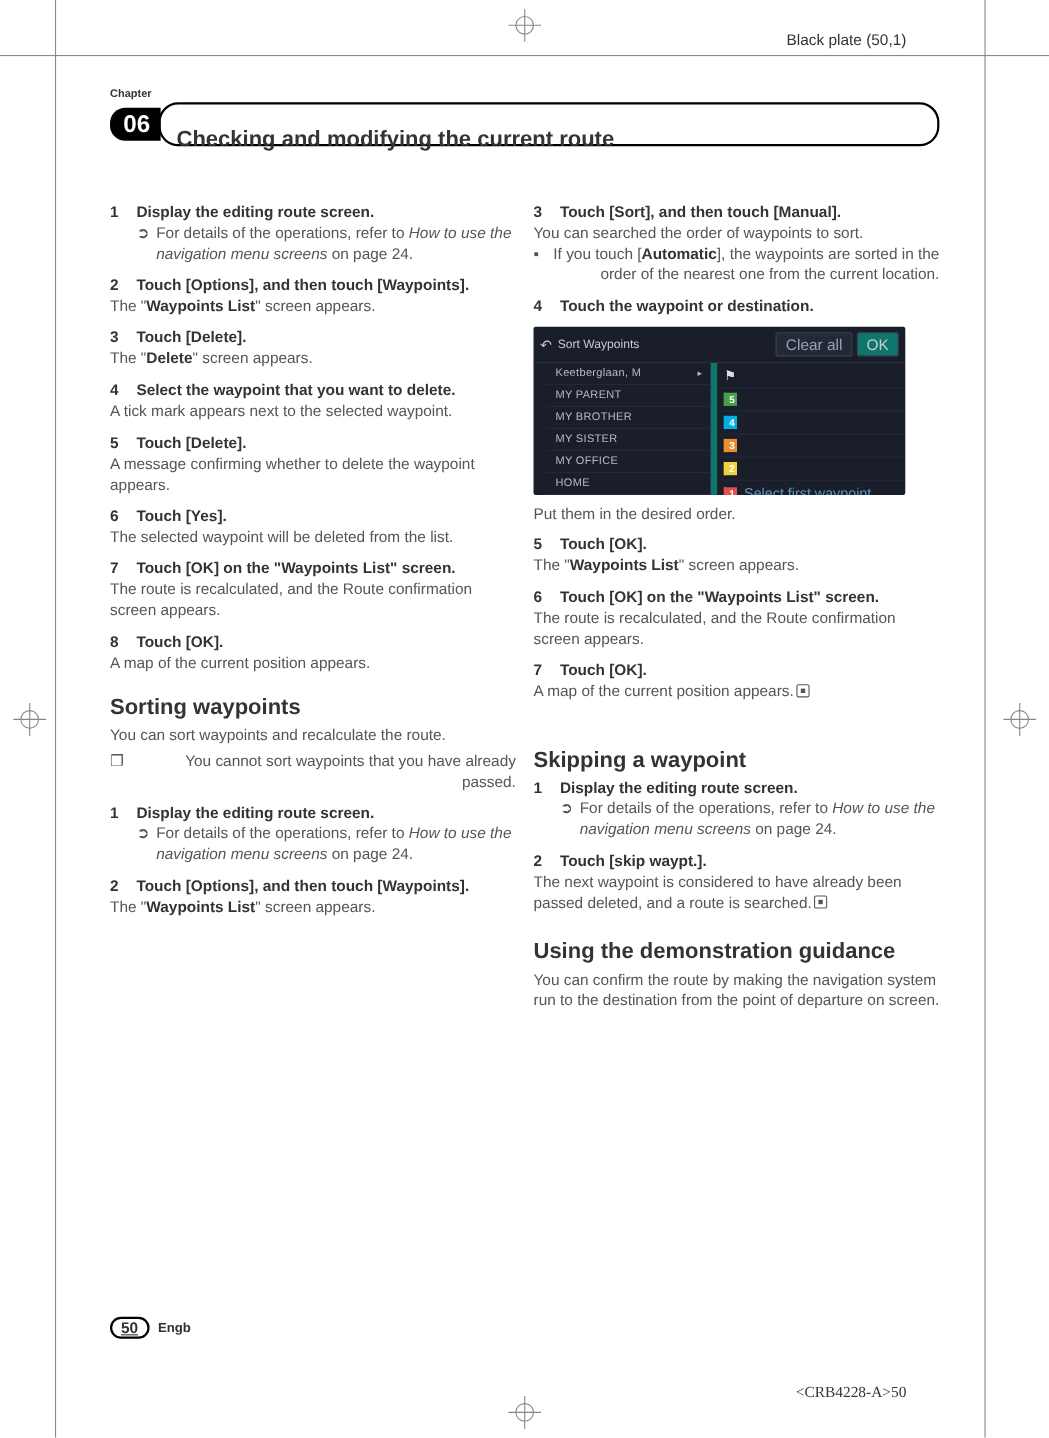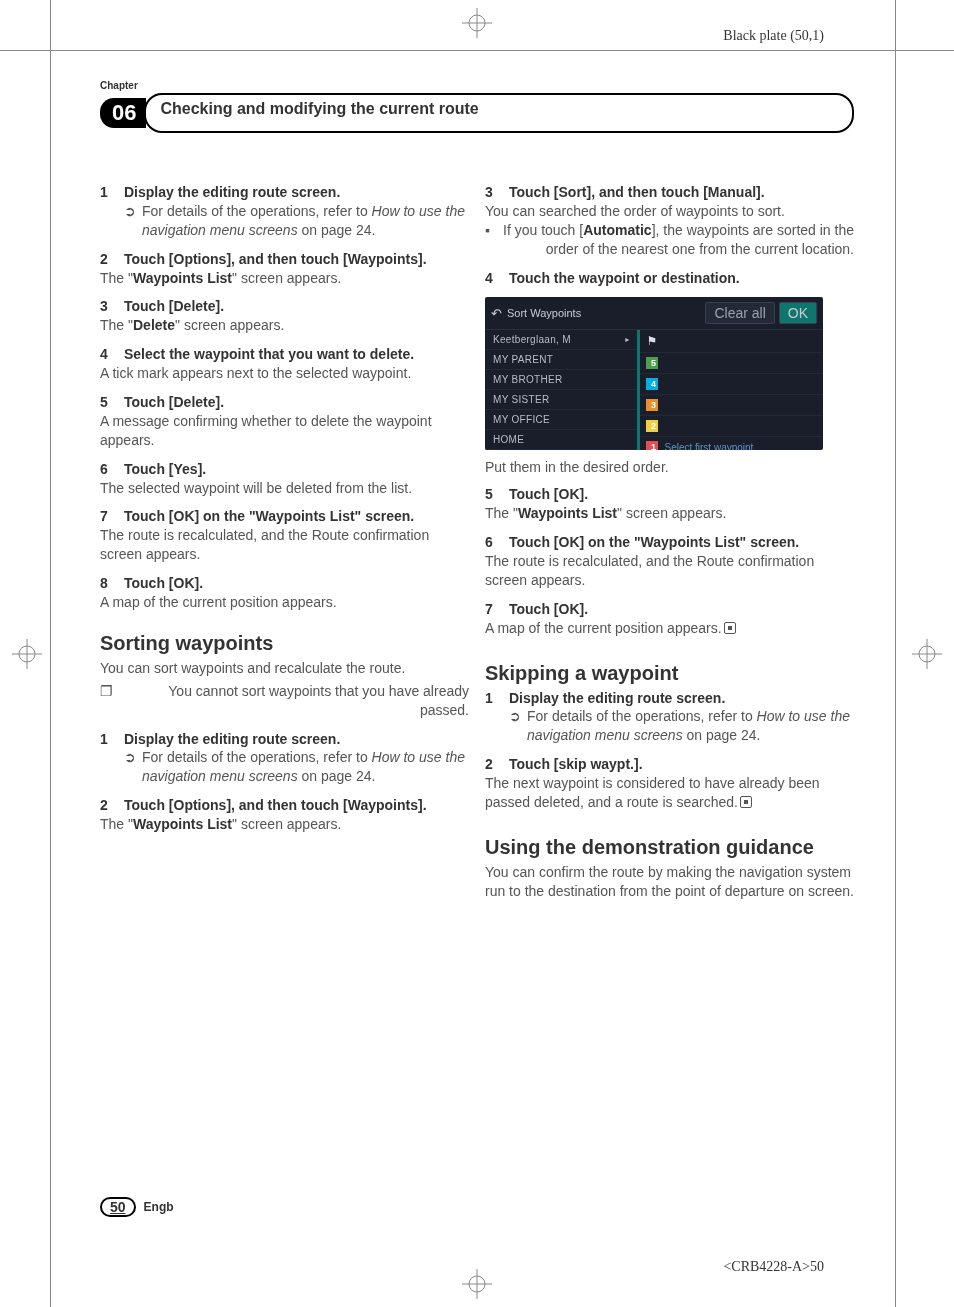--- a/index.html
+++ b/index.html
@@ -32,21 +32,21 @@
     position: absolute;
     background: #888;
   }
   .thin-line-left { left: 50px; top: 0; bottom: 0; width: 1px; }
   .thin-line-right { right: 58px; top: 0; bottom: 0; width: 1px; }
   .thin-line-top { top: 50px; left: 0; right: 0; height: 1px; }
   .black-plate {
     position: absolute;
     top: 28px;
     right: 130px;
-    font-family: Liberation Serif, serif;
+    font-family: Liberation Sans, sans-serif;
     font-size: 14px;
   }
   .page-content {
     position: absolute;
     top: 80px;
     left: 100px;
     right: 100px;
     bottom: 90px;
   }
   .chapter-label {
@@ -63,22 +63,22 @@
     padding: 3px 10px 3px 12px;
     margin-right: -2px;
     z-index: 2;
     height: 30px;
     line-height: 24px;
   }
   .chapter-title-pill {
     flex: 1;
     border: 2px solid #000;
     border-radius: 18px;
-    padding: 2px 14px 4px 14px;
-    font-size: 16px;
+    padding: 20px 14px 4px 14px;
+    font-size: 20px;
     font-weight: 900;
     height: 40px;
     line-height: 24px;
   }
   .columns {
     display: flex;
     gap: 16px;
     margin-top: 50px;
   }
   .col { flex: 1; min-width: 0; }
@@ -134,21 +134,21 @@
     font-size: 14px;
     padding: 2px 8px;
     border: 1px solid #3a4050;
     border-radius: 2px;
     margin-left: 4px;
     color: #9aa0b0;
     background: #242938;
   }
   .ss-btn.ok { color: #c8cad0; background: #0f766e;}
   .ss-rows { display: flex; }
-  .ss-left { flex: 0 0 46%; border-right: 3px solid #0f766e; }
+  .ss-left { flex: 0 0 46%; border-right: 6px solid #0f766e; margin-left: 12px; }
   .ss-right { flex: 1; position: relative; }
   .ss-row {
     padding: 4px 8px;
     border-bottom: 1px solid #242938;
     font-size: 10px;
     letter-spacing: 0.3px;
     color: #b8bcc8;
     display: flex;
     justify-content: space-between;
     align-items: center;
@@ -169,21 +169,21 @@
     font-weight: bold;
     color: #fff;
     margin-right: 6px;
     border-left: 2px solid;
   }
   .n5 { background: #4a9f4a; border-color: #4a9f4a;}
   .n4 { background: #00b0e0; border-color: #00b0e0;}
   .n3 { background: #e89030; border-color: #e89030;}
   .n2 { background: #f0d040; border-color: #f0d040;}
   .n1 { background: #e05050; border-color: #e05050;}
-  .ss-hint { color: #5a95c5; font-size: 10px; }
+  .ss-hint { color: #5a95c5; font-size: 13px; }
   .footer-row {
     position: absolute;
     bottom: 0;
     left: 0;
     display: flex;
     align-items: center;
     gap: 8px;
   }
   .page-badge {
     border: 2px solid #000;
@@ -379,21 +379,21 @@
       </div>
       <div class="step">
         <div class="step-head"><span class="step-num">6</span><span class="step-title">Touch [OK] on the "Waypoints List" screen.</span></div>
         <div class="step-body">The route is recalculated, and the Route confirmation screen appears.</div>
       </div>
       <div class="step">
         <div class="step-head"><span class="step-num">7</span><span class="step-title">Touch [OK].</span></div>
         <div class="step-body"><span>A map of the current position appears.</span><span class="end-glyph"></span></div>
       </div>
 
-      <div class="section-h" style="margin-top:24px;">Skipping a waypoint</div>
+      <div class="section-h" style="margin-top:42px;">Skipping a waypoint</div>
       <div class="step">
         <div class="step-head"><span class="step-num">1</span><span class="step-title">Display the editing route screen.</span></div>
         <div class="note-line">
           <span class="note-icon">➲</span>
           <span class="note-text"><span>For details of the operations, refer to </span><span class="cross-ref">How to use the navigation menu screens</span><span> on page 24.</span></span>
         </div>
       </div>
       <div class="step">
         <div class="step-head"><span class="step-num">2</span><span class="step-title">Touch [skip waypt.].</span></div>
         <div class="step-body"><span>The next waypoint is considered to have already been passed deleted, and a route is searched.</span><span class="end-glyph"></span></div>

